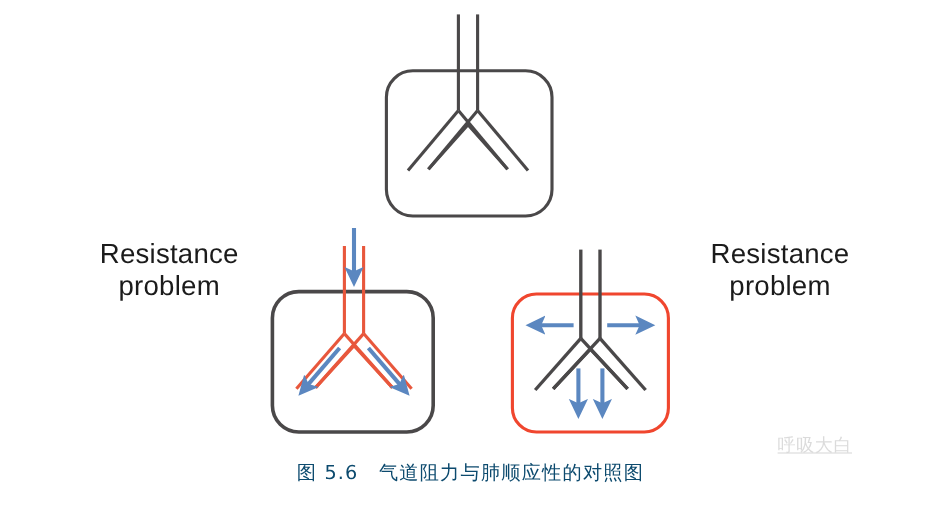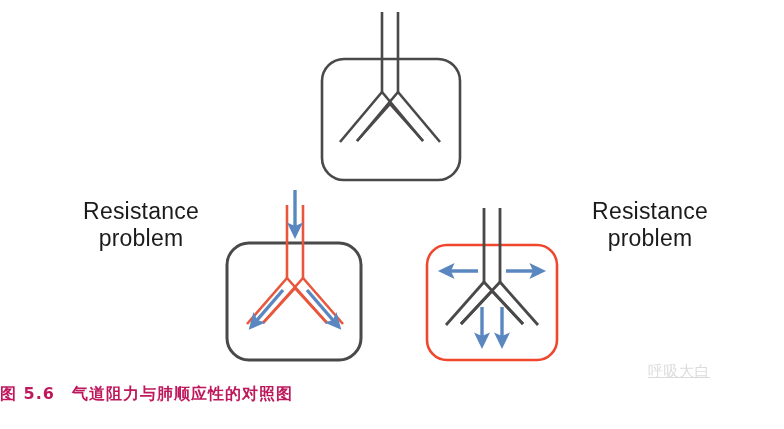--- a/index.html
+++ b/index.html
@@ -43,27 +43,26 @@
   #label-compliance {
     left: 540px;
     top: 198px;
     width: 220px;
   }
   #figure-caption {
     position: absolute;
     left: 0;
     top: 384px;
     width: 784px;
-    text-align: left;
+    text-align: center;
     font-family: "DejaVu Sans", sans-serif;
     font-size: 16px;
-    color: #be185d;
+    color: #0c4a6e;
     letter-spacing: 1px;
     white-space: pre;
-    font-weight: bold;
   }
   .watermark {
     position: absolute;
     font-family: "DejaVu Sans", sans-serif;
     white-space: pre;
     pointer-events: none;
   }
   #watermark-main {
     left: 624px;
     top: 396px;

